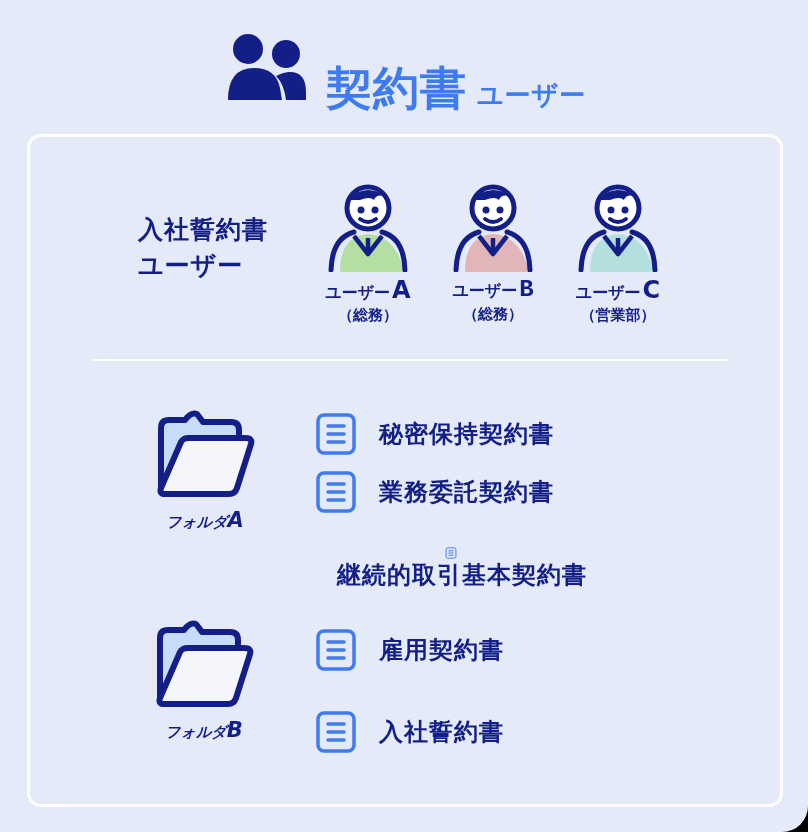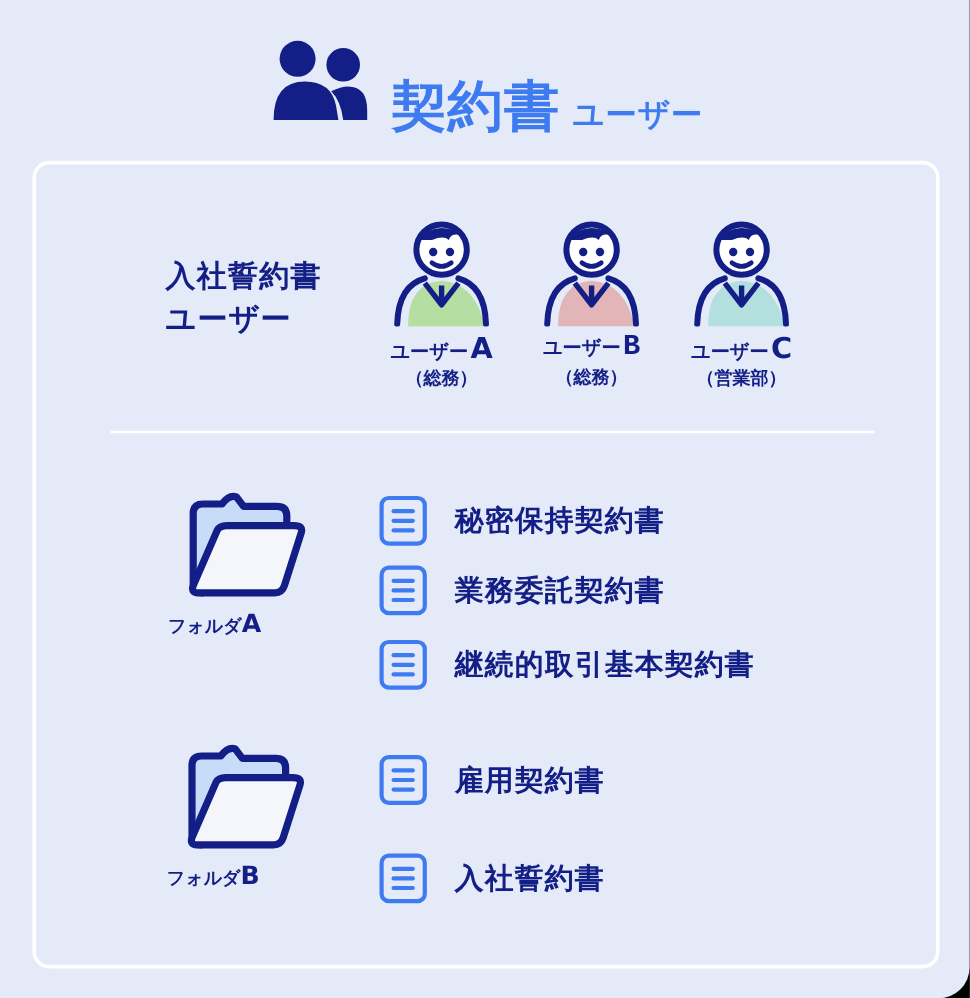--- a/index.html
+++ b/index.html
@@ -24,21 +24,21 @@
     font-size: 25px; line-height: 36px; letter-spacing: 1px;
   }
   .user { position: absolute; top: 178px; width: 110px; text-align: center; color: #131f86; }
   .user svg { width: 84px; height: 94px; display: block; margin: 0 auto; }
   .user .uname { font-weight: bold; font-size: 16px; margin-top: 4px; white-space: nowrap; }
   .user .uname .letter { font-size: 24px; margin-left: 2px; }
   .user .dept { font-weight: bold; font-size: 15px; margin-top: 2px; }
 
   .divider { position: absolute; left: 92px; top: 359px; width: 637px; height: 2px; background: #ffffff; }
 
-  .folder { position: absolute; width: 130px; text-align: left; color: #131f86; }
+  .folder { position: absolute; width: 130px; text-align: center; color: #131f86; font-style: italic; }
   .folder svg { width: 100px; height: 88px; display: block; margin: 0 auto; }
   .folder .fname { font-weight: bold; font-size: 15px; margin-top: 10px; }
   .folder .fname .letter { font-size: 21px; }
 
   .doc { position: absolute; left: 315px; height: 44px; display: flex; align-items: center; }
   .doc svg { width: 42px; height: 44px; }
   .doc .dname { margin-left: 22px; color: #131f86; font-weight: bold; font-size: 24px; letter-spacing: 1px; white-space: nowrap; }
 </style>
 </head>
 <body>
@@ -137,21 +137,21 @@
   </div>
   <div class="doc" style="top:470px;">
     <svg viewBox="0 0 42 44">
       <rect x="3" y="3" width="36" height="38" rx="6" fill="none" stroke="#3f7bf0" stroke-width="3.5"></rect>
       <line x1="13" y1="14" x2="29" y2="14" stroke="#3f7bf0" stroke-width="3.5" stroke-linecap="round"></line>
       <line x1="13" y1="22" x2="29" y2="22" stroke="#3f7bf0" stroke-width="3.5" stroke-linecap="round"></line>
       <line x1="13" y1="30" x2="29" y2="30" stroke="#3f7bf0" stroke-width="3.5" stroke-linecap="round"></line>
     </svg>
     <span class="dname">業務委託契約書</span>
   </div>
-  <div class="doc" style="top:532px;">
+  <div class="doc" style="top:547px;flex-direction:column;">
     <svg viewBox="0 0 42 44">
       <rect x="3" y="3" width="36" height="38" rx="6" fill="none" stroke="#3f7bf0" stroke-width="3.5"></rect>
       <line x1="13" y1="14" x2="29" y2="14" stroke="#3f7bf0" stroke-width="3.5" stroke-linecap="round"></line>
       <line x1="13" y1="22" x2="29" y2="22" stroke="#3f7bf0" stroke-width="3.5" stroke-linecap="round"></line>
       <line x1="13" y1="30" x2="29" y2="30" stroke="#3f7bf0" stroke-width="3.5" stroke-linecap="round"></line>
     </svg>
     <span class="dname">継続的取引基本契約書</span>
   </div>
 
   <div class="folder" style="left:139px; top:620px;">

